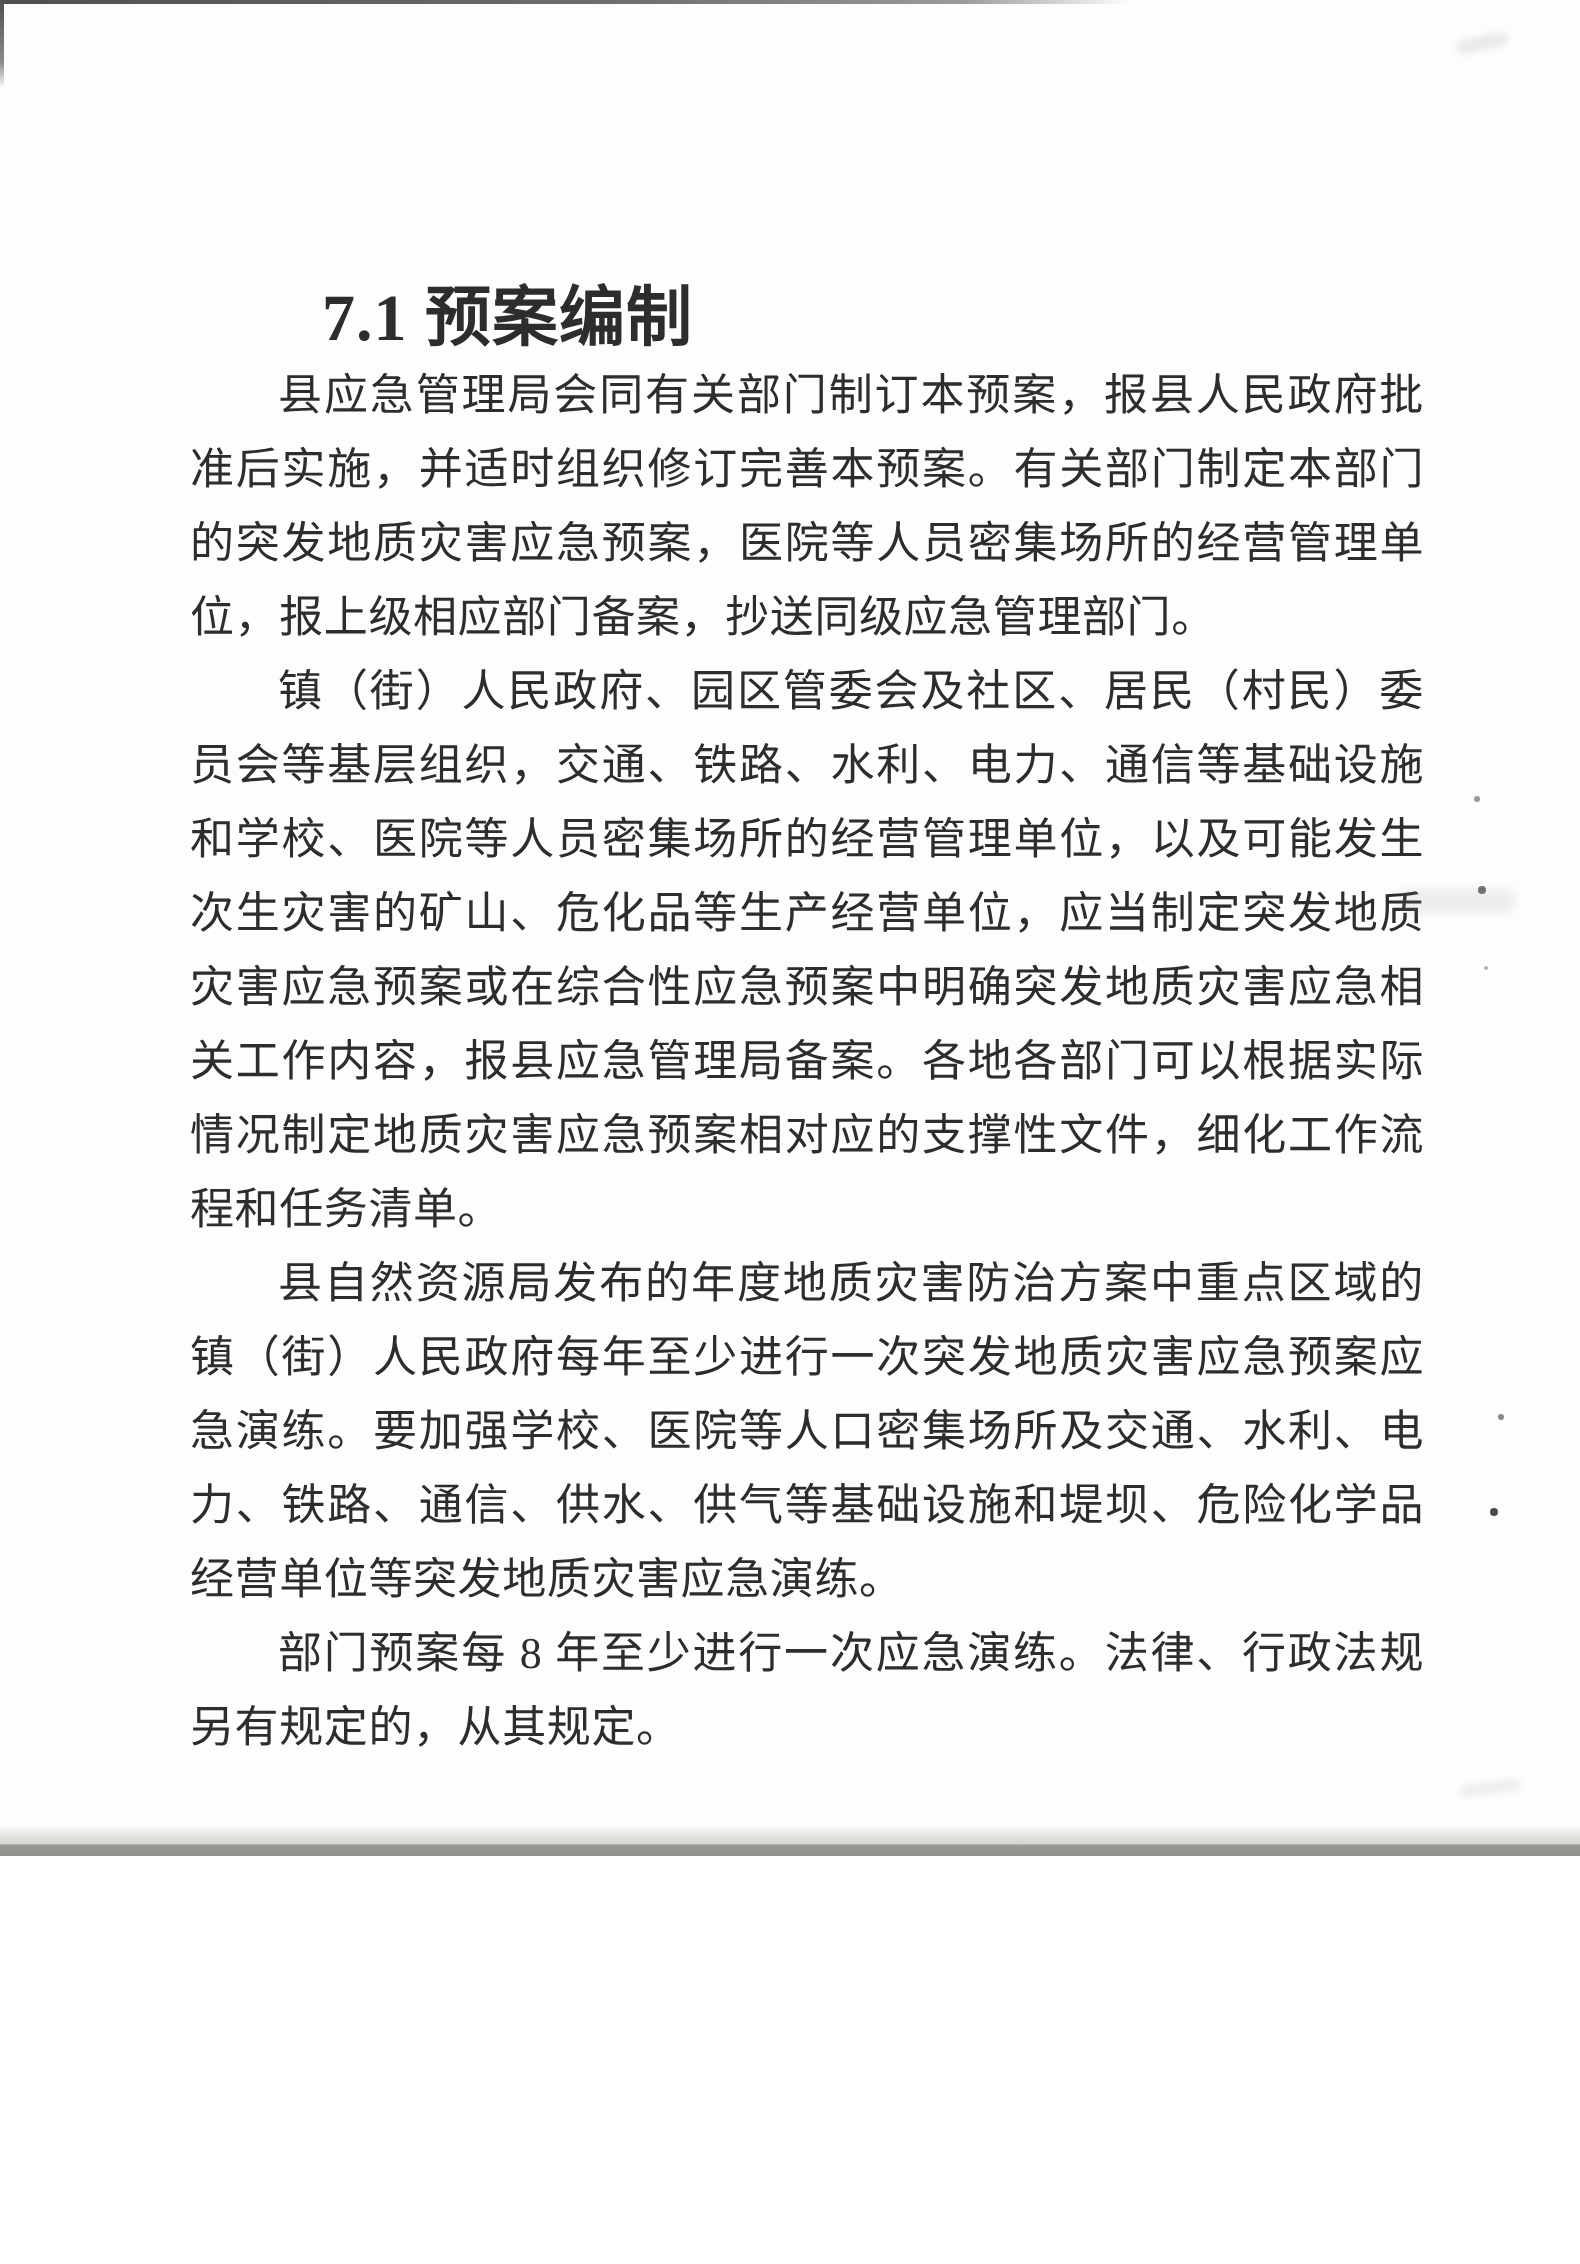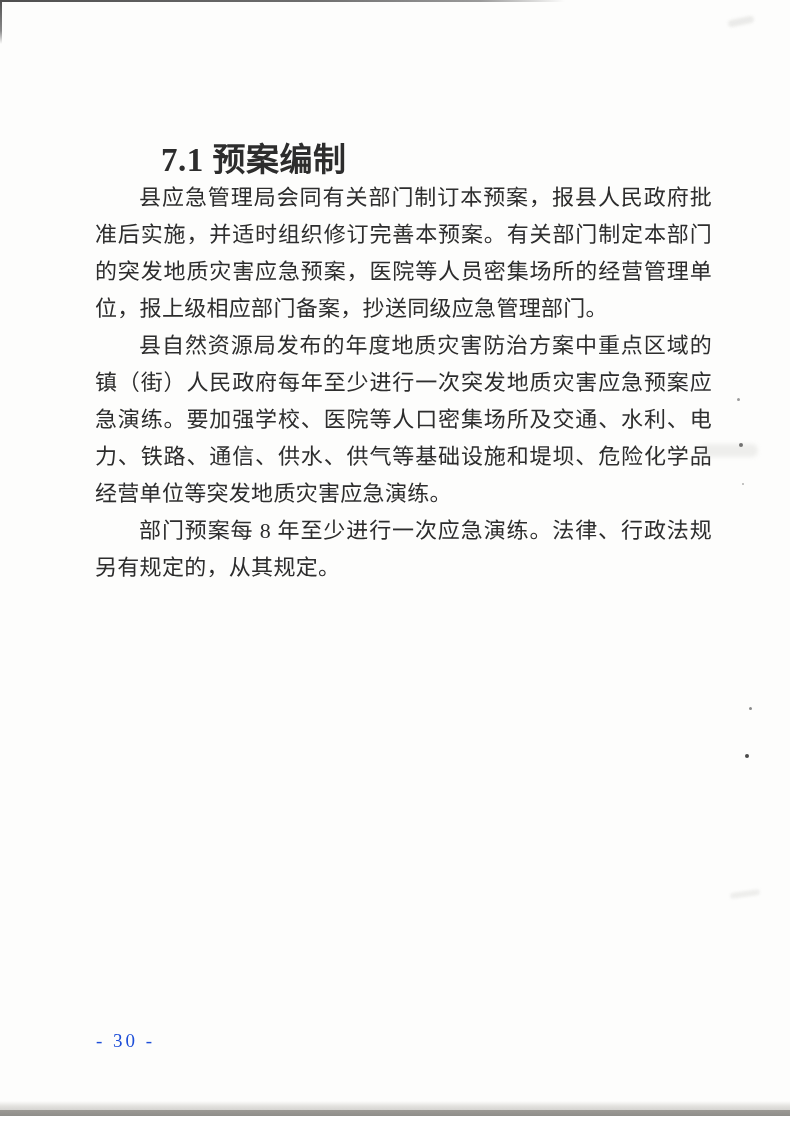--- a/index.html
+++ b/index.html
@@ -1,19 +1,19 @@
 <!DOCTYPE html>
 <html lang="zh-CN"><head>
 <meta charset="utf-8">
 <style>
   html, body { margin: 0; padding: 0; background: #ffffff; }
   .page {
     position: relative;
     width: 790px;
-    height: 1116px;
+    height: 928px;
     background: #fdfdfc;
     overflow: hidden;
     font-family: "Liberation Serif", "DejaVu Serif", serif;
   }
   
   .scan-edge-top {
     position: absolute; left: 0; top: 0; width: 565px; height: 2px;
     background: linear-gradient(to right, #4f4f4f 0%, #6e6e6e 55%, #9a9a9a 85%, rgba(154,154,154,0) 100%);
   }
   .scan-edge-left {
@@ -79,20 +79,21 @@
 <body>
 
 <div class="page">
 
   <div class="scan-edge-top"></div>
   <div class="scan-edge-left"></div>
 
   <div class="content">
     <h2 class="block heading">7.1 预案编制</h2>
     <p class="block para">县应急管理局会同有关部门制订本预案，报县人民政府批准后实施，并适时组织修订完善本预案。有关部门制定本部门的突发地质灾害应急预案，医院等人员密集场所的经营管理单位，报上级相应部门备案，抄送同级应急管理部门。</p>
+    <p class="block para">镇（街）人民政府、园区管委会及社区、居民（村民）委员会等基层组织，交通、铁路、水利、电力、通信等基础设施和学校、医院等人员密集场所的经营管理单位，以及可能发生次生灾害的矿山、危化品等生产经营单位，应当制定突发地质灾害应急预案或在综合性应急预案中明确突发地质灾害应急相关工作内容，报县应急管理局备案。各地各部门可以根据实际情况制定地质灾害应急预案相对应的支撑性文件，细化工作流程和任务清单。</p>
     <p class="block para">县自然资源局发布的年度地质灾害防治方案中重点区域的镇（街）人民政府每年至少进行一次突发地质灾害应急预案应急演练。要加强学校、医院等人口密集场所及交通、水利、电力、铁路、通信、供水、供气等基础设施和堤坝、危险化学品经营单位等突发地质灾害应急演练。</p>
     <p class="block para">部门预案每 8 年至少进行一次应急演练。法律、行政法规另有规定的，从其规定。</p>
   </div>
 
   <div class="page-number">- 30 -</div>
 
   <span class="speck speck-a"></span>
   <span class="speck speck-b"></span>
   <span class="speck speck-c"></span>
   <span class="speck speck-d"></span>

